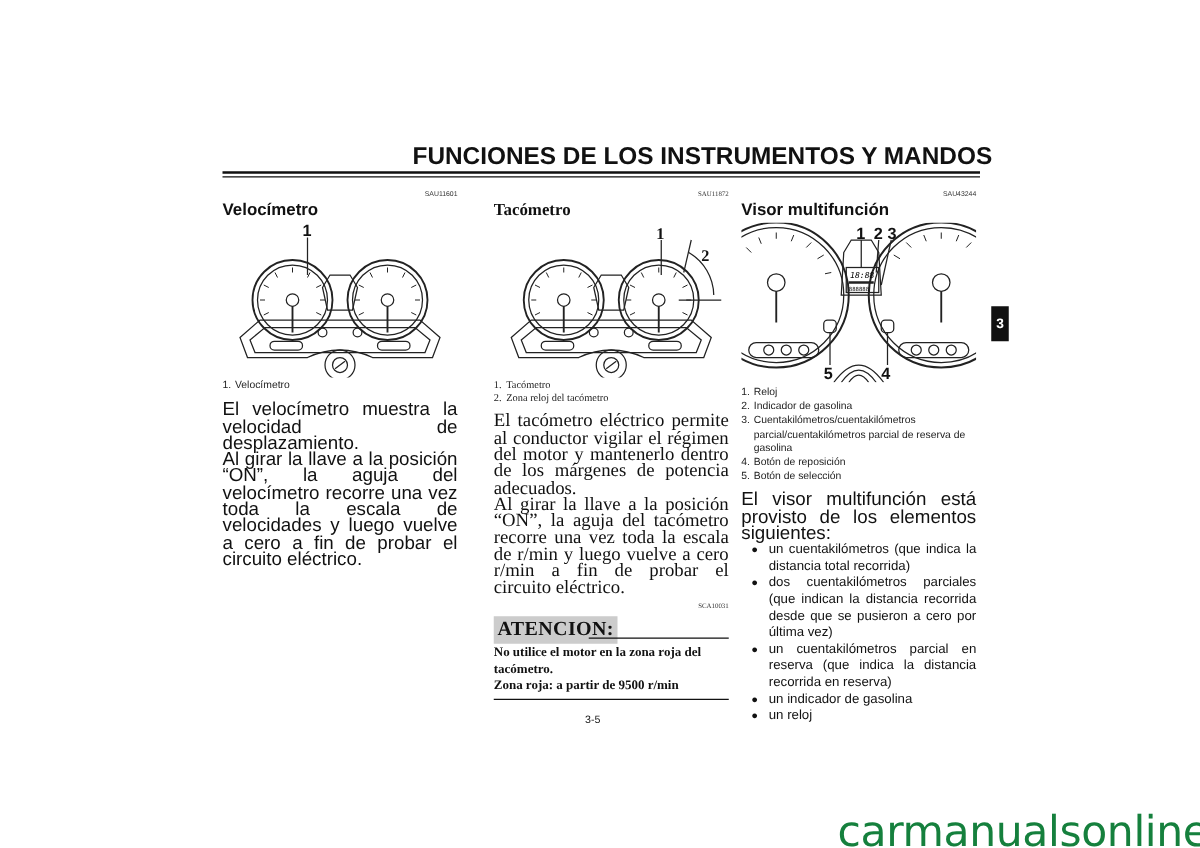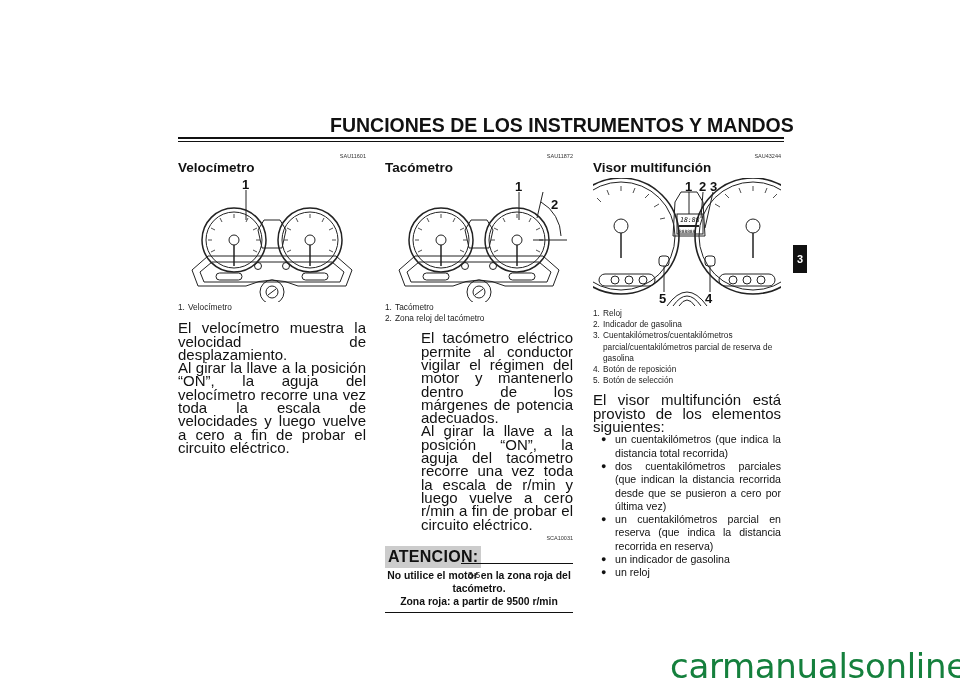--- a/index.html
+++ b/index.html
@@ -6,34 +6,34 @@
   body { width: 960px; height: 678px; position: relative; overflow: hidden;
          font-family: "Liberation Sans", sans-serif; color: #111; }
   .page-title { position: absolute; left: 330px; top: 114px; width: 454px; text-align: left;
                 font-weight: bold; font-size: 19.5px; letter-spacing: 0px; color: #111; white-space: nowrap; }
   .rule-thick { position: absolute; left: 178px; top: 137px; width: 606px; height: 2px; background: #111; }
   .rule-thin  { position: absolute; left: 178px; top: 141px; width: 606px; height: 1px; background: #111; }
   .chapter-tab { position: absolute; left: 793px; top: 245px; width: 14px; height: 28px; background: #111;
                  color: #fff; font-weight: bold; font-size: 11px; display: flex; align-items: center; justify-content: center; }
   .col { position: absolute; top: 152px; width: 188px; }
   .col1 { left: 178px; }
-  .col2 { left: 385px; }
+  .col2 { left: 395px; font-family: Liberation Serif, serif; }
   .col3 { left: 593px; }
   .code { text-align: right; font-size: 5.5px; color: #333; height: 8px; line-height: 8px; }
   .h2 { font-weight: bold; font-size: 13.5px; margin-top: 0px; line-height: 16px; }
   .fig { position: relative; margin-top: 2px; }
   .cap { font-size: 8.3px; line-height: 11.2px; color: #222; }
   .cap-item { display: flex; }
   .cap-num { width: 10px; flex: none; }
   .body { font-size: 15px; line-height: 13.3px; text-align: justify; color: #111; }
   .body p { margin: 0; }
   .atencion-wrap { position: relative; margin-top: 4px; height: 20px; }
   .atencion { display: inline-block; background: #ccc; font-weight: bold; font-size: 16px; padding: 2px 3px; letter-spacing: 0.3px; }
   .atencion-line { position: absolute; left: 76px; right: 0; top: 17px; height: 1px; background: #111; }
-  .warn { font-weight: bold; font-size: 10.4px; line-height: 13.3px; margin-top: 3px; text-align: center; }
+  .warn { font-weight: bold; font-size: 10.4px; line-height: 13.3px; margin-top: 3px; }
   .warn-bottom { height: 1px; background: #111; margin-top: 3px; }
   .bul { display: flex; font-size: 10.6px; line-height: 13.3px; text-align: justify; }
   .bul .dot { width: 22px; flex: none; padding-left: 8px; box-sizing: border-box; font-size: 9px; line-height: 13.3px; }
   .bul .txt { flex: 1; }
   .page-num { position: absolute; left: 468px; top: 558px; font-size: 8.5px; color: #222; margin-top: 12px; }
   .watermark { position: absolute; left: 670px; top: 646px; font-size: 34px; color: #15803d; font-family: "DejaVu Sans", sans-serif; letter-spacing: -0.3px; white-space: nowrap; }
   .callout { position: absolute; font-weight: bold; font-size: 13px; line-height: 13px; }
 </style>
 </head>
 <body>
@@ -168,21 +168,21 @@
   <div class="cap">
     <div class="cap-item">
       <span class="cap-num">1.</span>
       <span>Tacómetro</span>
     </div>
     <div class="cap-item">
       <span class="cap-num">2.</span>
       <span>Zona reloj del tacómetro</span>
     </div>
   </div>
-  <div class="body" style="margin-top:7px;margin-left:36px;">
+  <div class="body" style="margin-top:7px;">
     <p>El tacómetro eléctrico permite al conductor vigilar el régimen del motor y mantenerlo dentro de los márgenes de potencia adecuados.</p>
     <p>Al girar la llave a la posición “ON”, la aguja del tacómetro recorre una vez toda la escala de r/min y luego vuelve a cero r/min a fin de probar el circuito eléctrico.</p>
   </div>
   <div class="code" style="margin-top:3px;">SCA10031</div>
   <div class="atencion-wrap">
     <span class="atencion">ATENCION:</span>
     <div class="atencion-line"></div>
   </div>
   <div class="warn">
     <div>No utilice el motor en la zona roja del tacómetro.</div>

